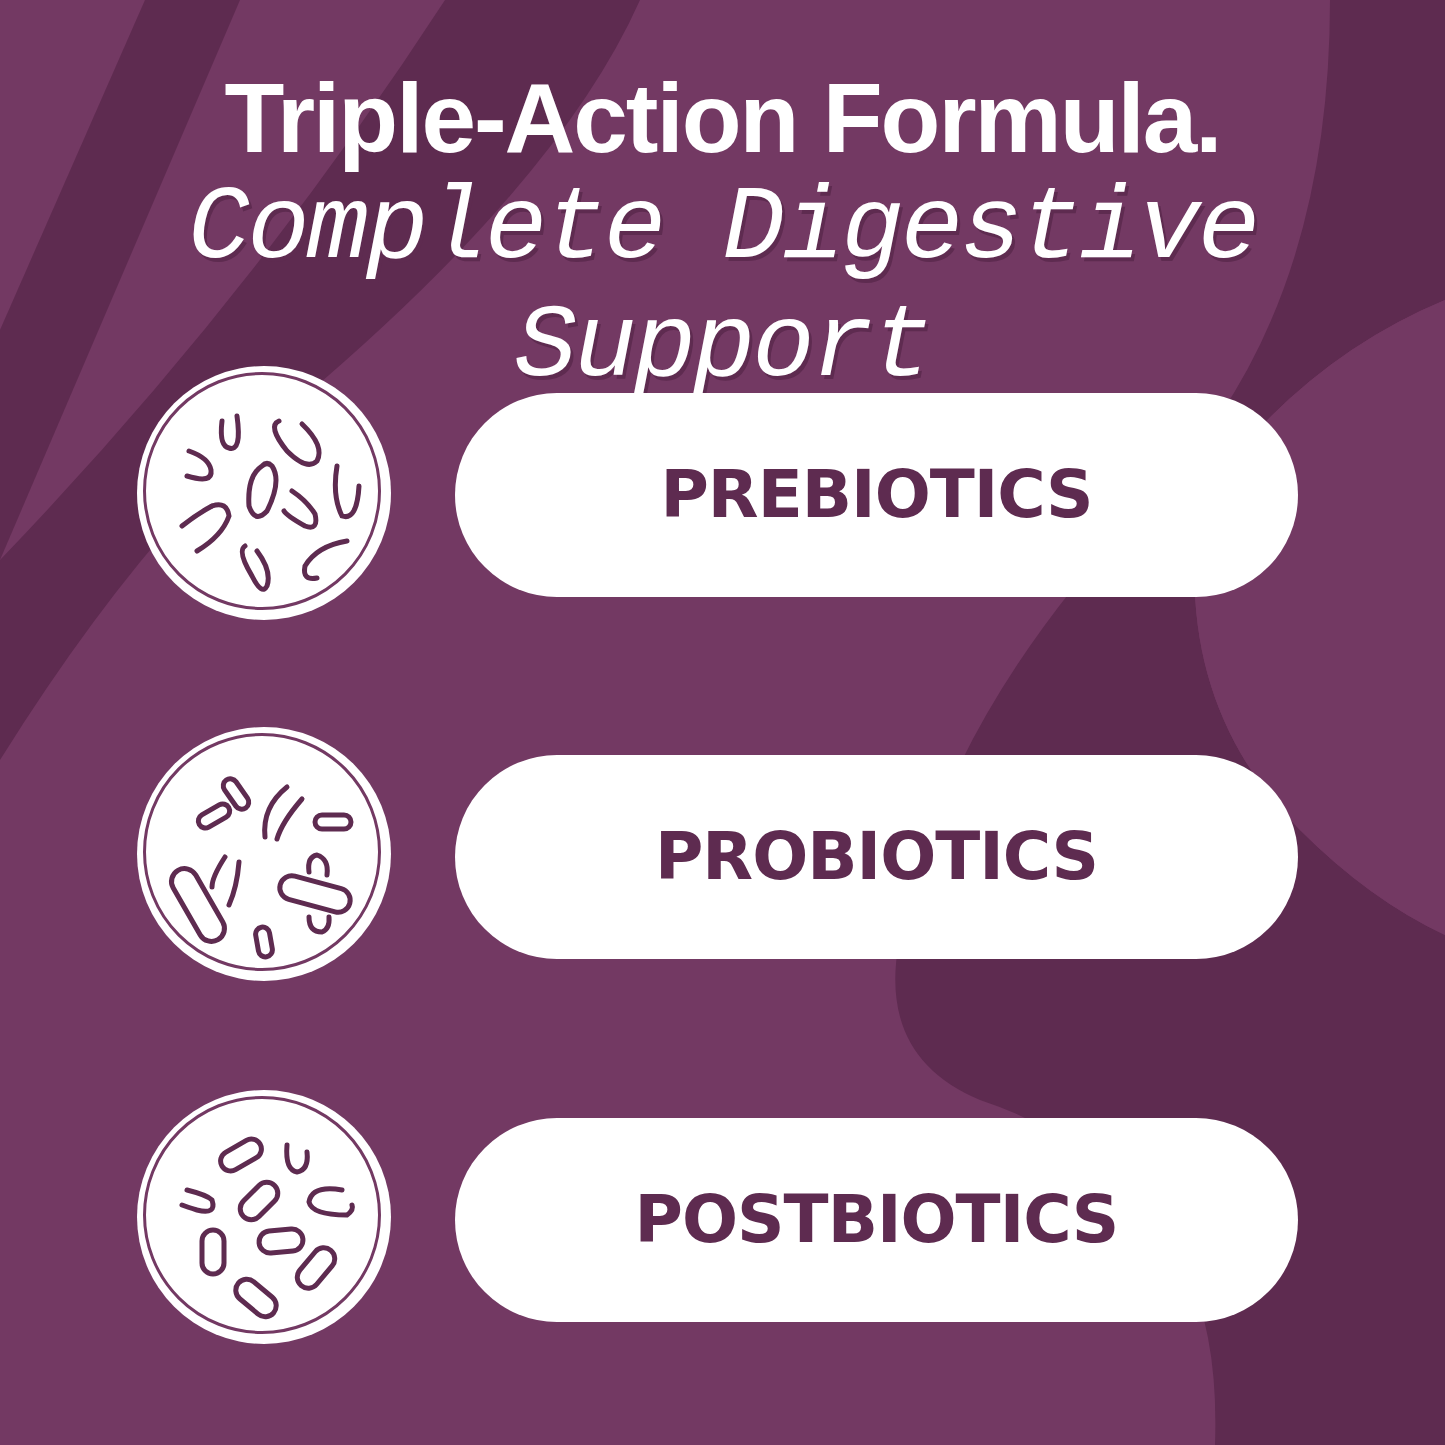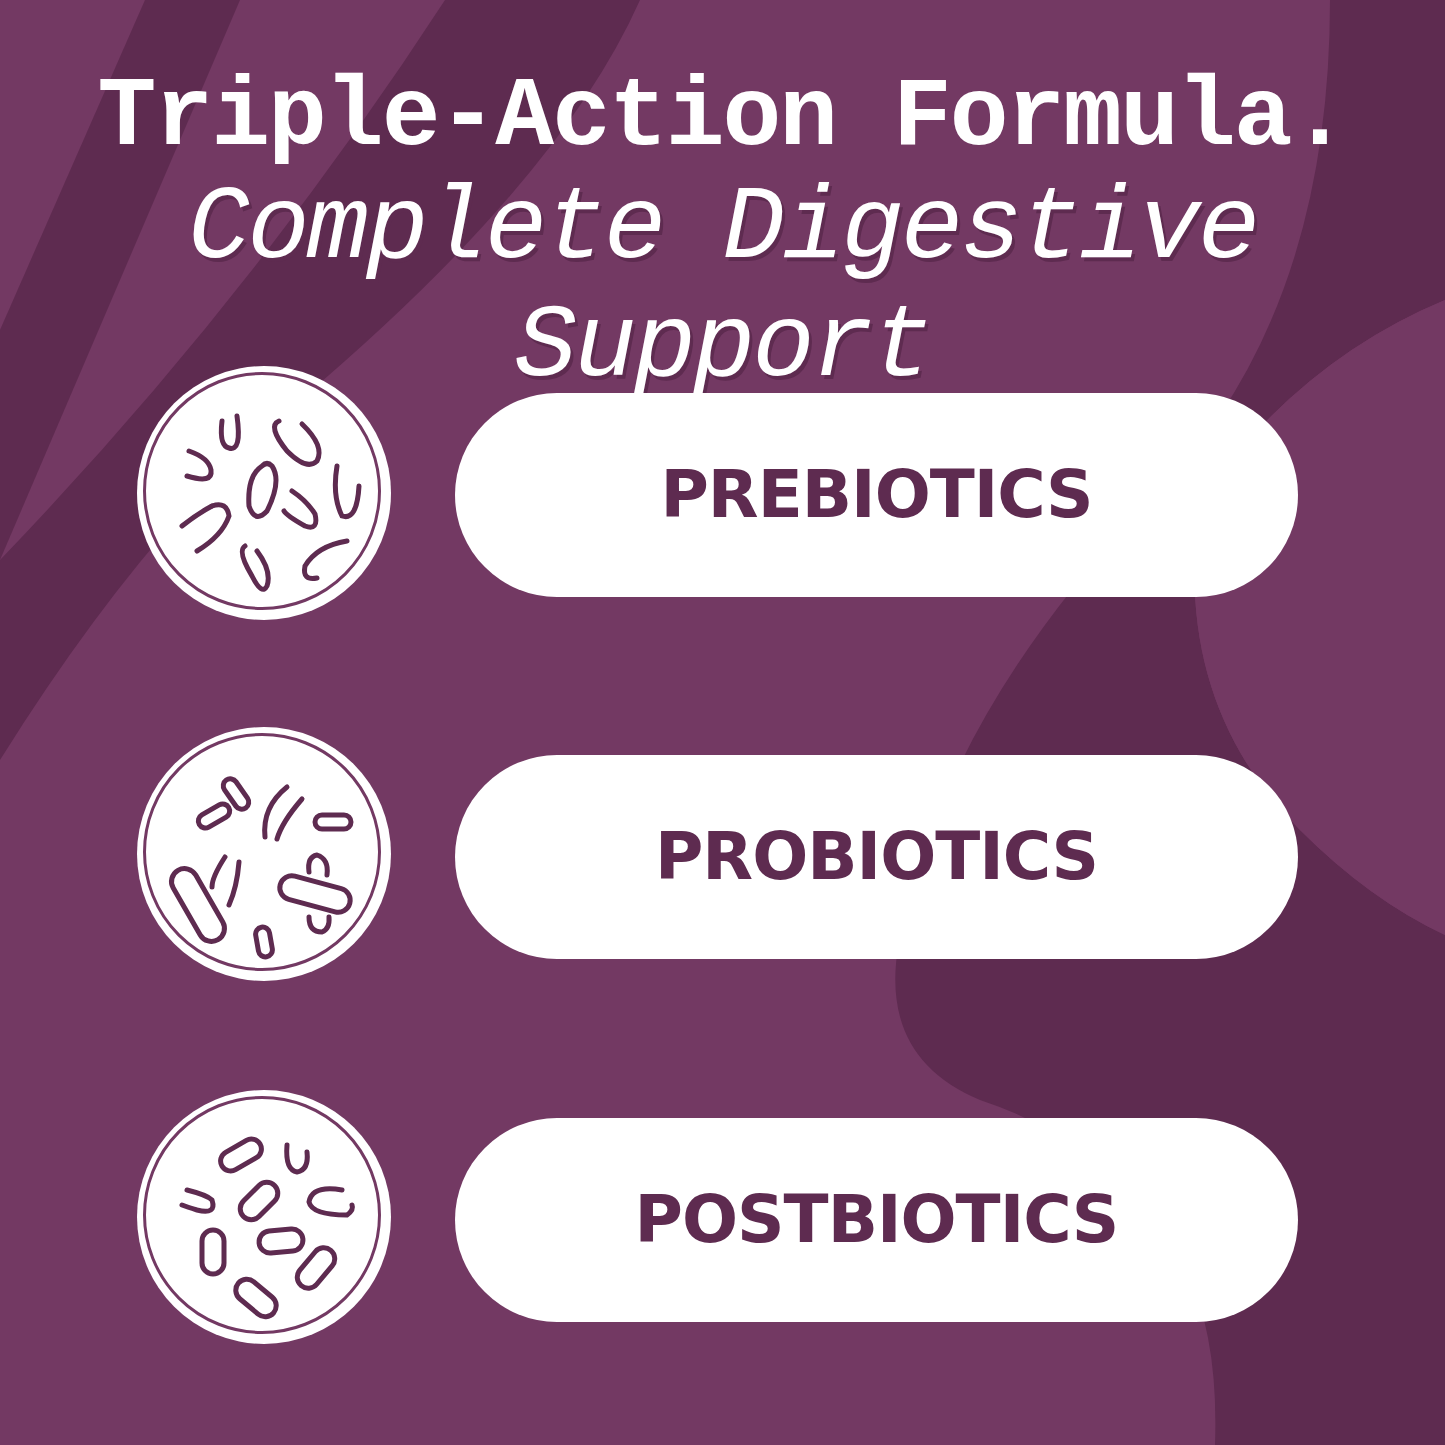--- a/index.html
+++ b/index.html
@@ -1,19 +1,19 @@
 <!DOCTYPE html>
 <html><head>
 <meta charset="utf-8">
 <style>
   html, body { margin:0; padding:0; }
   body { width:1445px; height:1445px; overflow:hidden; position:relative; background:#733963; font-family:"Liberation Sans", sans-serif; }
   .bg { position:absolute; left:0; top:0; width:1445px; height:1445px; }
   .title { position:absolute; left:0; width:1445px; text-align:center; color:#fff; }
-  .title-main { top:62px; font-size:98px; font-weight:bold; letter-spacing:-2px; font-family:Liberation Mono, monospace; }
+  .title-main { top:62px; font-size:98px; font-weight:bold; letter-spacing:-2px; font-family:Liberation Sans, sans-serif; }
   .title-script { top:170px; font-size:104px; font-style:italic; font-family:Liberation Mono, monospace; letter-spacing:-3px; text-shadow:3px 4px 0 #5e2b50; }
   .row { position:absolute; left:0; width:1445px; height:260px; }
   .badge { position:absolute; left:137px; width:254px; height:254px; border-radius:50%; background:#fff; }
   .badge-inner { position:absolute; left:6px; top:6px; width:238px; height:238px; border-radius:50%; border:3px solid #733963; box-sizing:border-box; }
   .badge svg { position:absolute; left:0; top:0; }
   .pill { position:absolute; left:455px; width:843px; height:204px; border-radius:102px; background:#fff; display:flex; flex-direction:column; align-items:center; justify-content:center; color:#5e2b50; font-family:"DejaVu Sans", sans-serif; font-weight:bold; font-size:66px; line-height:76px; letter-spacing:-1px; }
 </style>
 </head>
 <body>
 

